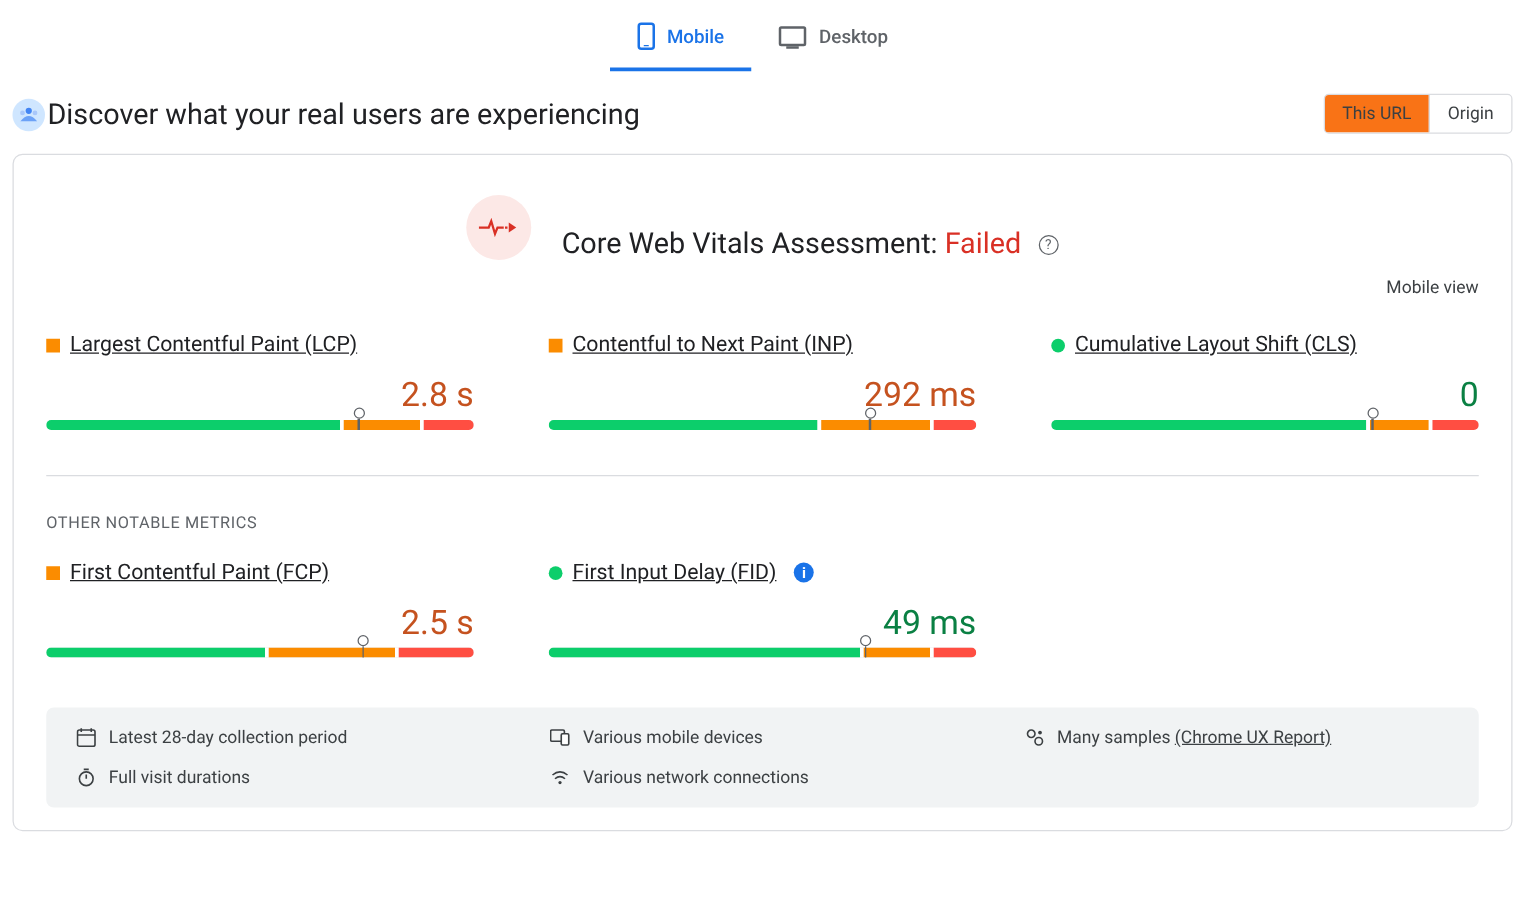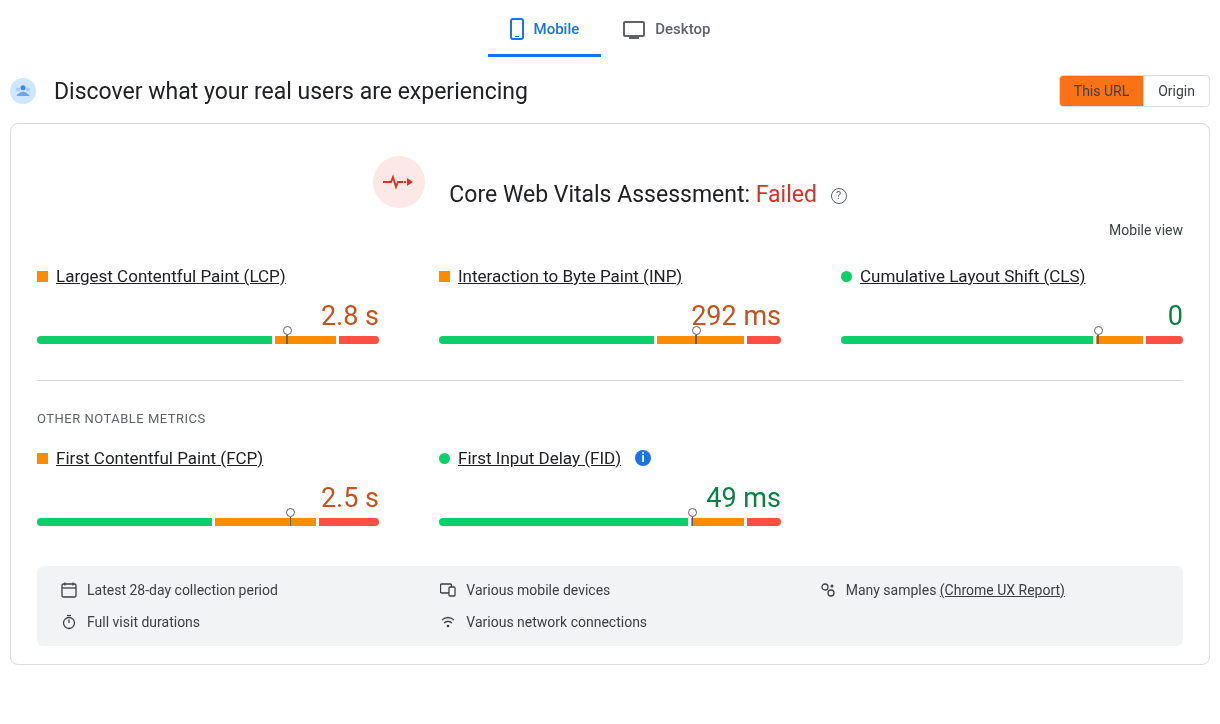--- a/index.html
+++ b/index.html
@@ -35,21 +35,21 @@
   .mobile-icon::after { content:""; position:absolute; bottom:1px; left:50%; transform:translateX(-50%); width:4px; height:1.5px; background: currentColor; }
   .desktop-icon { width: 22px; height: 16px; border: 2px solid currentColor; border-radius: 2px; position: relative; }
   .desktop-icon::after { content:""; position:absolute; bottom:-4px; left:50%; transform:translateX(-50%); width:10px; height:2px; background: currentColor; }
 
   .header-row {
     display: flex;
     align-items: center;
     justify-content: space-between;
     padding: 18px 10px 16px 10px;
   }
-  .header-left { display: flex; align-items: flex-start; gap: 18px; }
+  .header-left { display: flex; align-items: flex-end; gap: 2px; }
   .header-icon { width: 26px; height: 26px; border-radius: 50%; background: linear-gradient(#cfe6ff,#cfe6ff); position:relative; display:flex; align-items:center; justify-content:center;}
   .header-icon svg { width: 20px; height: 20px; }
   .header-title { font-size: 23px; }
   .toggle-group { display:flex; border:1px solid #dadce0; border-radius:4px; overflow:hidden; font-size:14px; }
   .toggle-btn { padding: 7px 14px; cursor: pointer; color:#3c4043;}
   .toggle-btn.active { background:#f97316; }
   .toggle-btn + .toggle-btn { border-left:1px solid #dadce0; }
 
   .card {
     margin: 0 10px;
@@ -196,21 +196,21 @@
             <div class="bar-gap"></div>
           <div class="seg-r" style="flex:12"></div>
         </div>
         <div class="marker" style="left:72%"></div>
       </div>
     </div>
 
     <div>
       <div class="metric-header">
         <span class="sq orange"></span>
-        <span class="metric-name">Interaction to Byte Paint (INP)</span>
+        <span class="metric-name">Contentful to Next Paint (INP)</span>
       </div>
       <div class="metric-value v-orange">292 ms</div>
       <div class="bar-wrap">
         <div class="bar">
           <div class="seg-g" style="flex:64"></div>
             <div class="bar-gap"></div>
           <div class="seg-o" style="flex:26"></div>
             <div class="bar-gap"></div>
           <div class="seg-r" style="flex:10"></div>
         </div>

